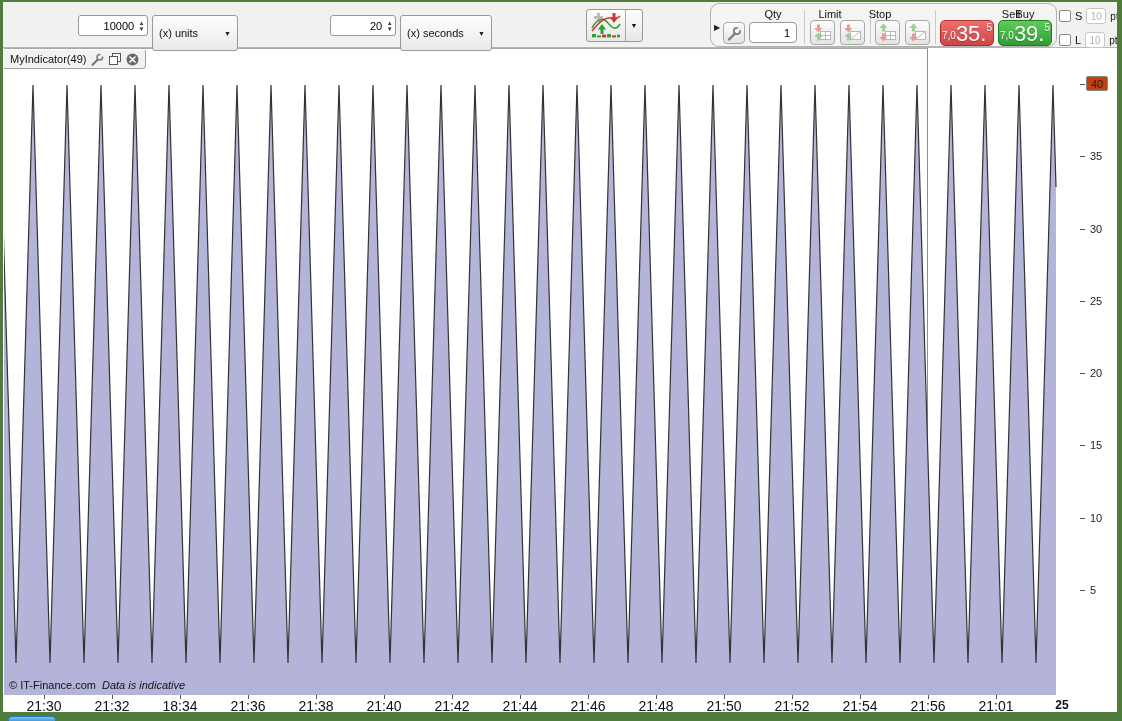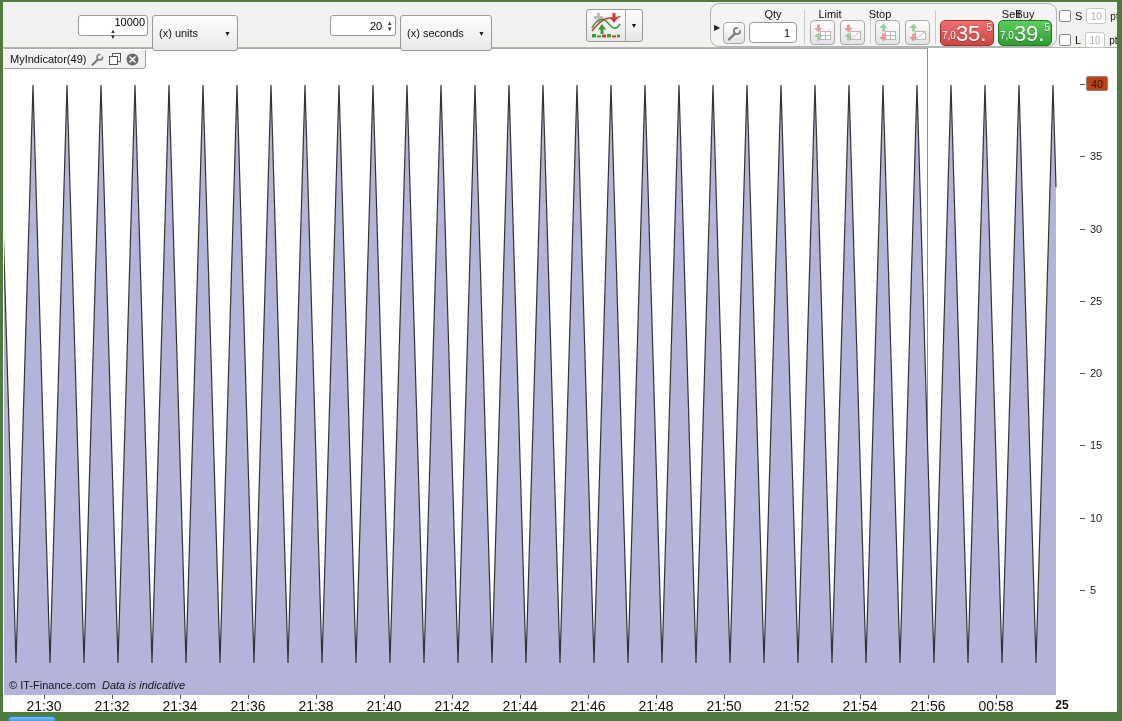--- a/index.html
+++ b/index.html
@@ -23,21 +23,21 @@
   .spin-input { position:absolute; height:21px; background:#fff; border:1px solid #999;
      border-radius:3px; display:flex; align-items:center; }
   .spin-input input { border:none; outline:none; width:100%; height:100%; text-align:right;
      font-family:"Liberation Sans", sans-serif; font-size:11px; padding-right:2px; background:transparent; }
   .spinner { width:13px; height:100%; display:flex; flex-direction:column; align-items:center;
      justify-content:center; font-size:6px; line-height:6px; color:#333; cursor:pointer; }
   .select-btn { position:absolute; height:36px; background:linear-gradient(#fefefe,#e9e9e9);
      border:1px solid #999; border-radius:3px; display:flex; align-items:center;
      padding:0 6px; gap:8px; cursor:pointer; }
   .select-btn .arr { font-size:7px; color:#222; margin-left:auto; }
-  #units-input { left:75px; top:13px; width:70px;flex-direction:column; }
+  #units-input { left:75px; top:13px; width:70px; }
   #units-select { left:149px; top:13px; width:86px; }
   #tf-input { left:327px; top:13px; width:66px; }
   #tf-select { left:397px; top:13px; width:92px; }
 
   #chart-type-group { position:absolute; left:583px; top:7px; height:33px; display:flex;
      border:1px solid #999; border-radius:3px; background:linear-gradient(#fdfdfd,#e7e7e7); overflow:hidden; }
   #chart-type-btn { width:38px; display:flex; align-items:center; justify-content:center; cursor:pointer; }
   #chart-type-arrow { width:17px; border-left:1px solid #aaa; display:flex; align-items:center;
      justify-content:center; font-size:7px; cursor:pointer; }
 
@@ -288,21 +288,21 @@
       <div class="ylab" style="top: 463.5px;">10</div>
       <div class="ytick" style="top: 541.75px;"></div>
       <div class="ylab" style="top: 535.75px;">5</div>
     </div>
   <div id="x-axis">
       <div class="xtick" style="left: 41px;"></div>
       <div class="xlab" style="left: 41px;">21:30</div>
       <div class="xtick" style="left: 109px;"></div>
       <div class="xlab" style="left: 109px;">21:32</div>
       <div class="xtick" style="left: 177px;"></div>
-      <div class="xlab" style="left: 177px;">21:34</div>
+      <div class="xlab" style="left: 177px;">18:34</div>
       <div class="xtick" style="left: 245px;"></div>
       <div class="xlab" style="left: 245px;">21:36</div>
       <div class="xtick" style="left: 313px;"></div>
       <div class="xlab" style="left: 313px;">21:38</div>
       <div class="xtick" style="left: 381px;"></div>
       <div class="xlab" style="left: 381px;">21:40</div>
       <div class="xtick" style="left: 449px;"></div>
       <div class="xlab" style="left: 449px;">21:42</div>
       <div class="xtick" style="left: 517px;"></div>
       <div class="xlab" style="left: 517px;">21:44</div>
@@ -312,17 +312,17 @@
       <div class="xlab" style="left: 653px;">21:48</div>
       <div class="xtick" style="left: 721px;"></div>
       <div class="xlab" style="left: 721px;">21:50</div>
       <div class="xtick" style="left: 789px;"></div>
       <div class="xlab" style="left: 789px;">21:52</div>
       <div class="xtick" style="left: 857px;"></div>
       <div class="xlab" style="left: 857px;">21:54</div>
       <div class="xtick" style="left: 925px;"></div>
       <div class="xlab" style="left: 925px;">21:56</div>
       <div class="xtick" style="left: 993px;"></div>
-      <div class="xlab" style="left: 993px;">00:58</div>
+      <div class="xlab" style="left: 993px;">21:01</div>
       <div class="xlab xlab-end" style="left: 1059px;">25</div>
     </div>
 
 </div>
 
 </body></html>

